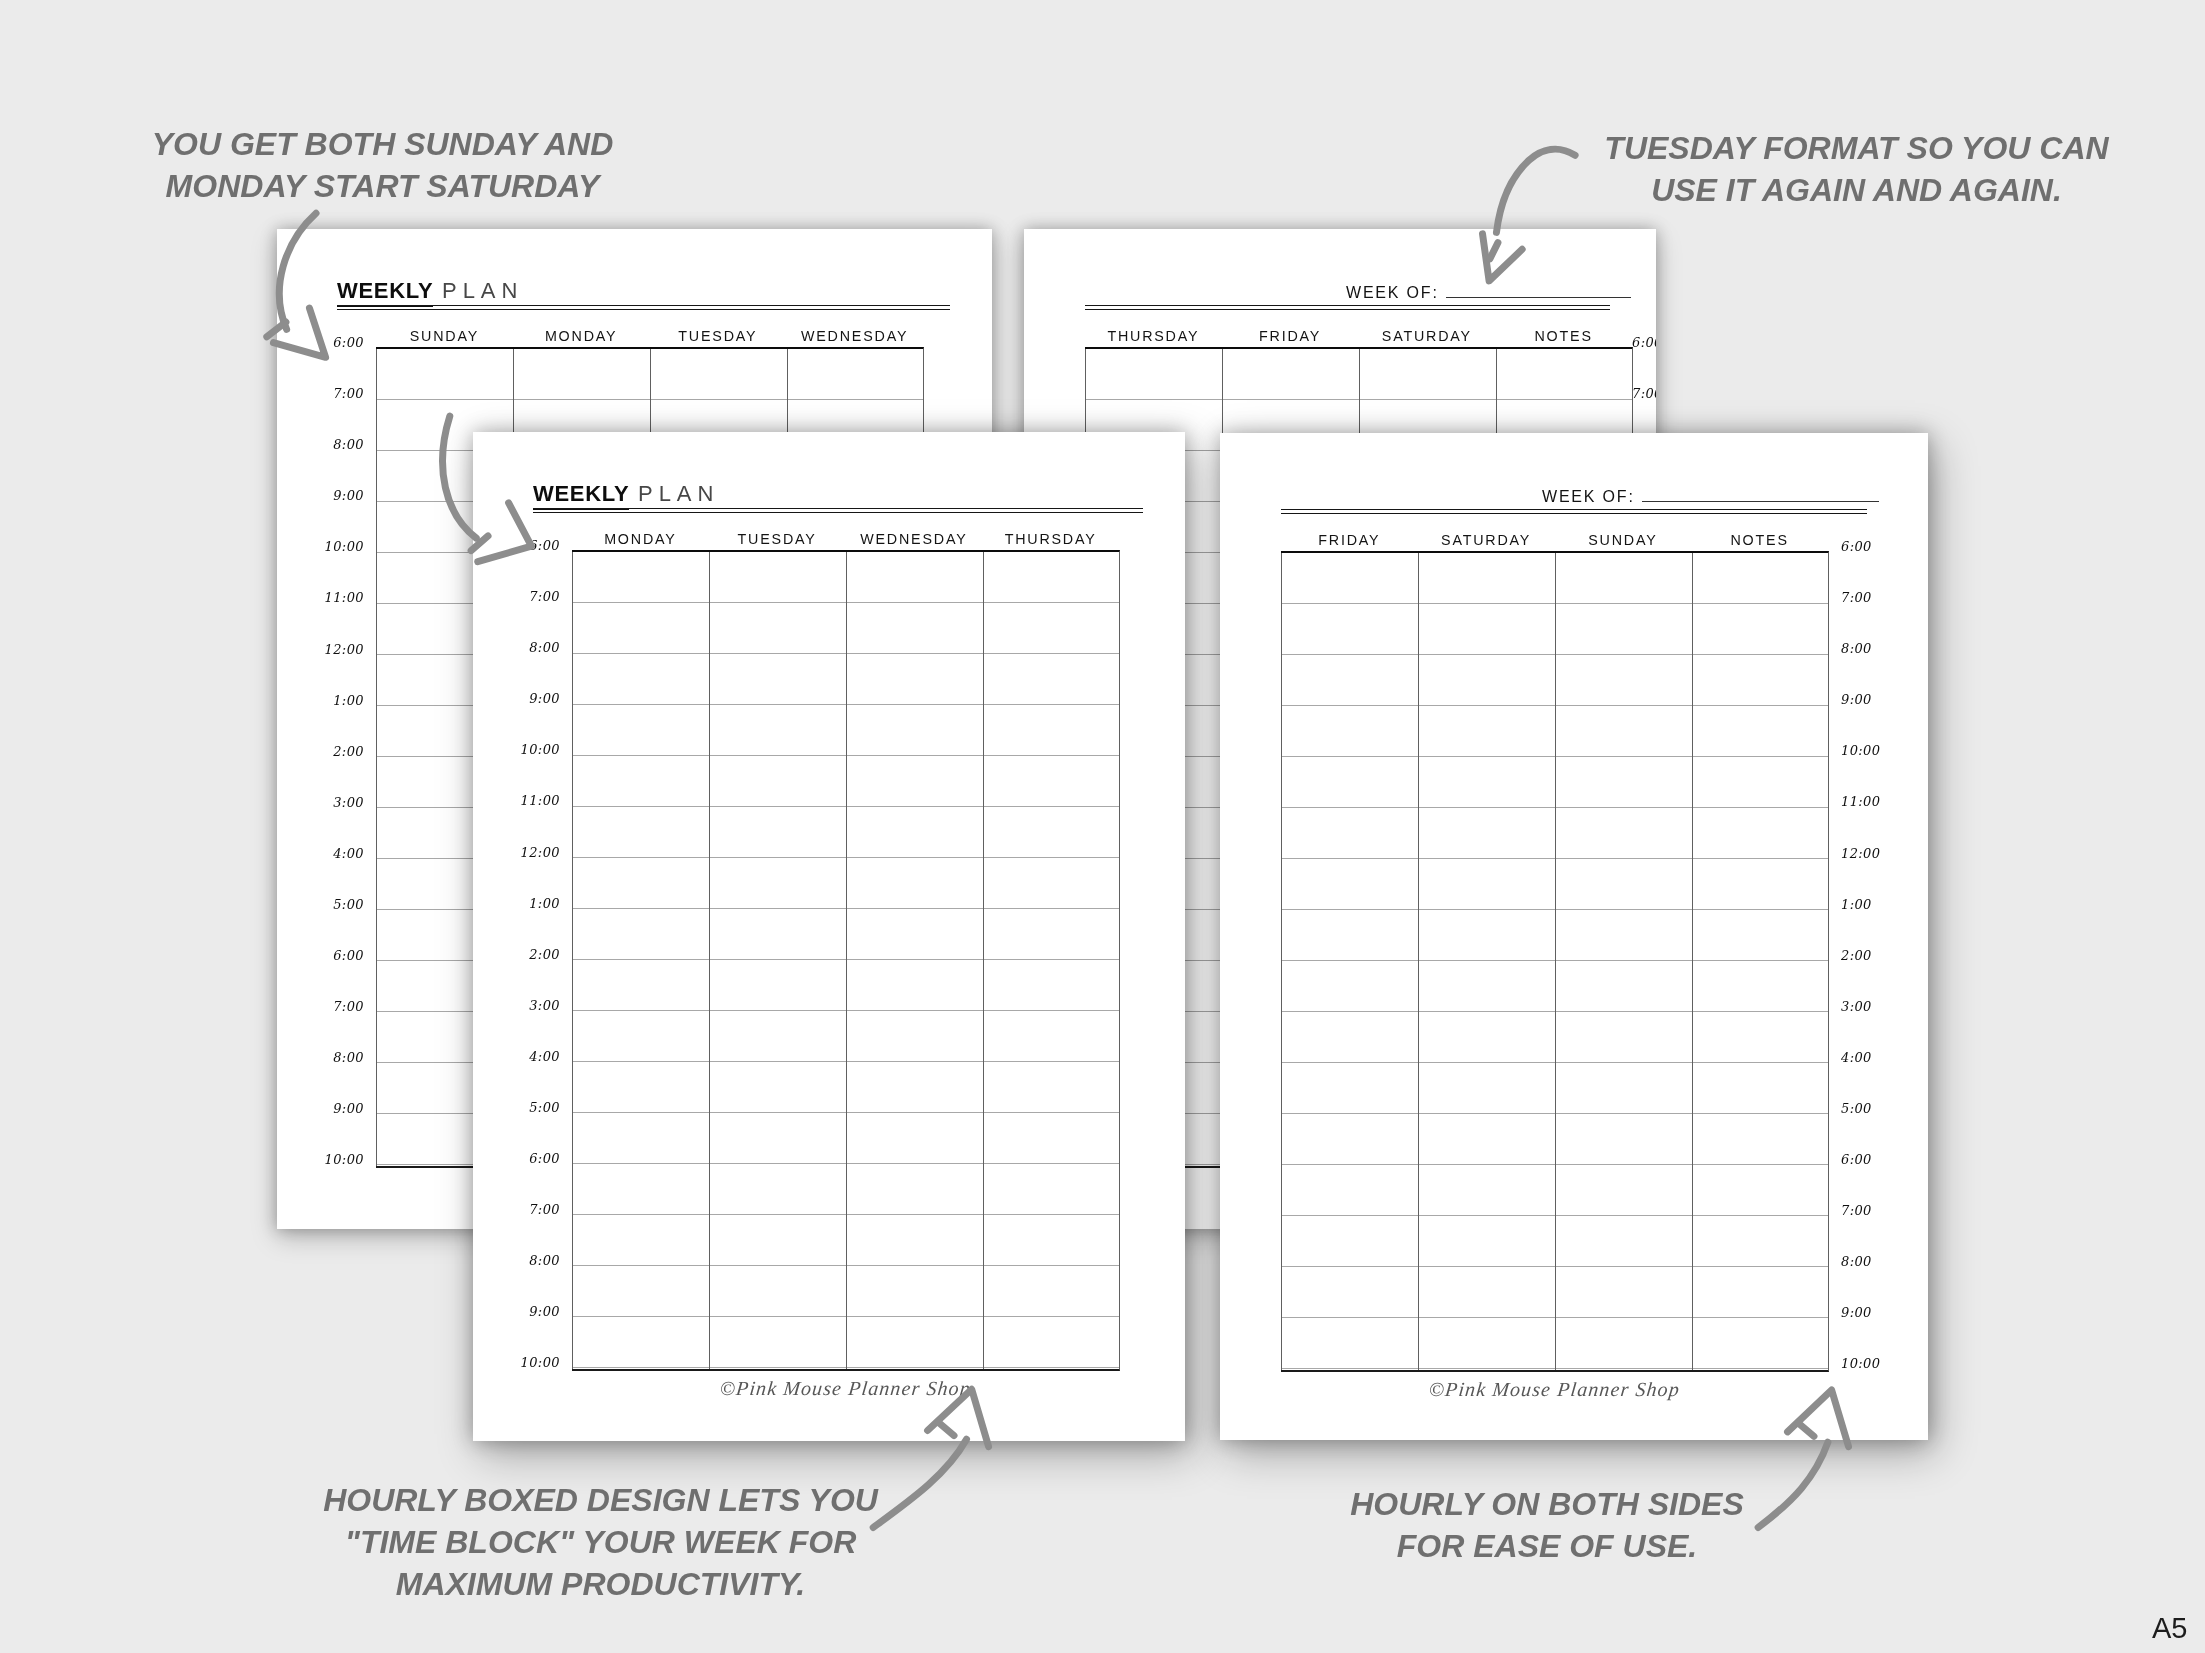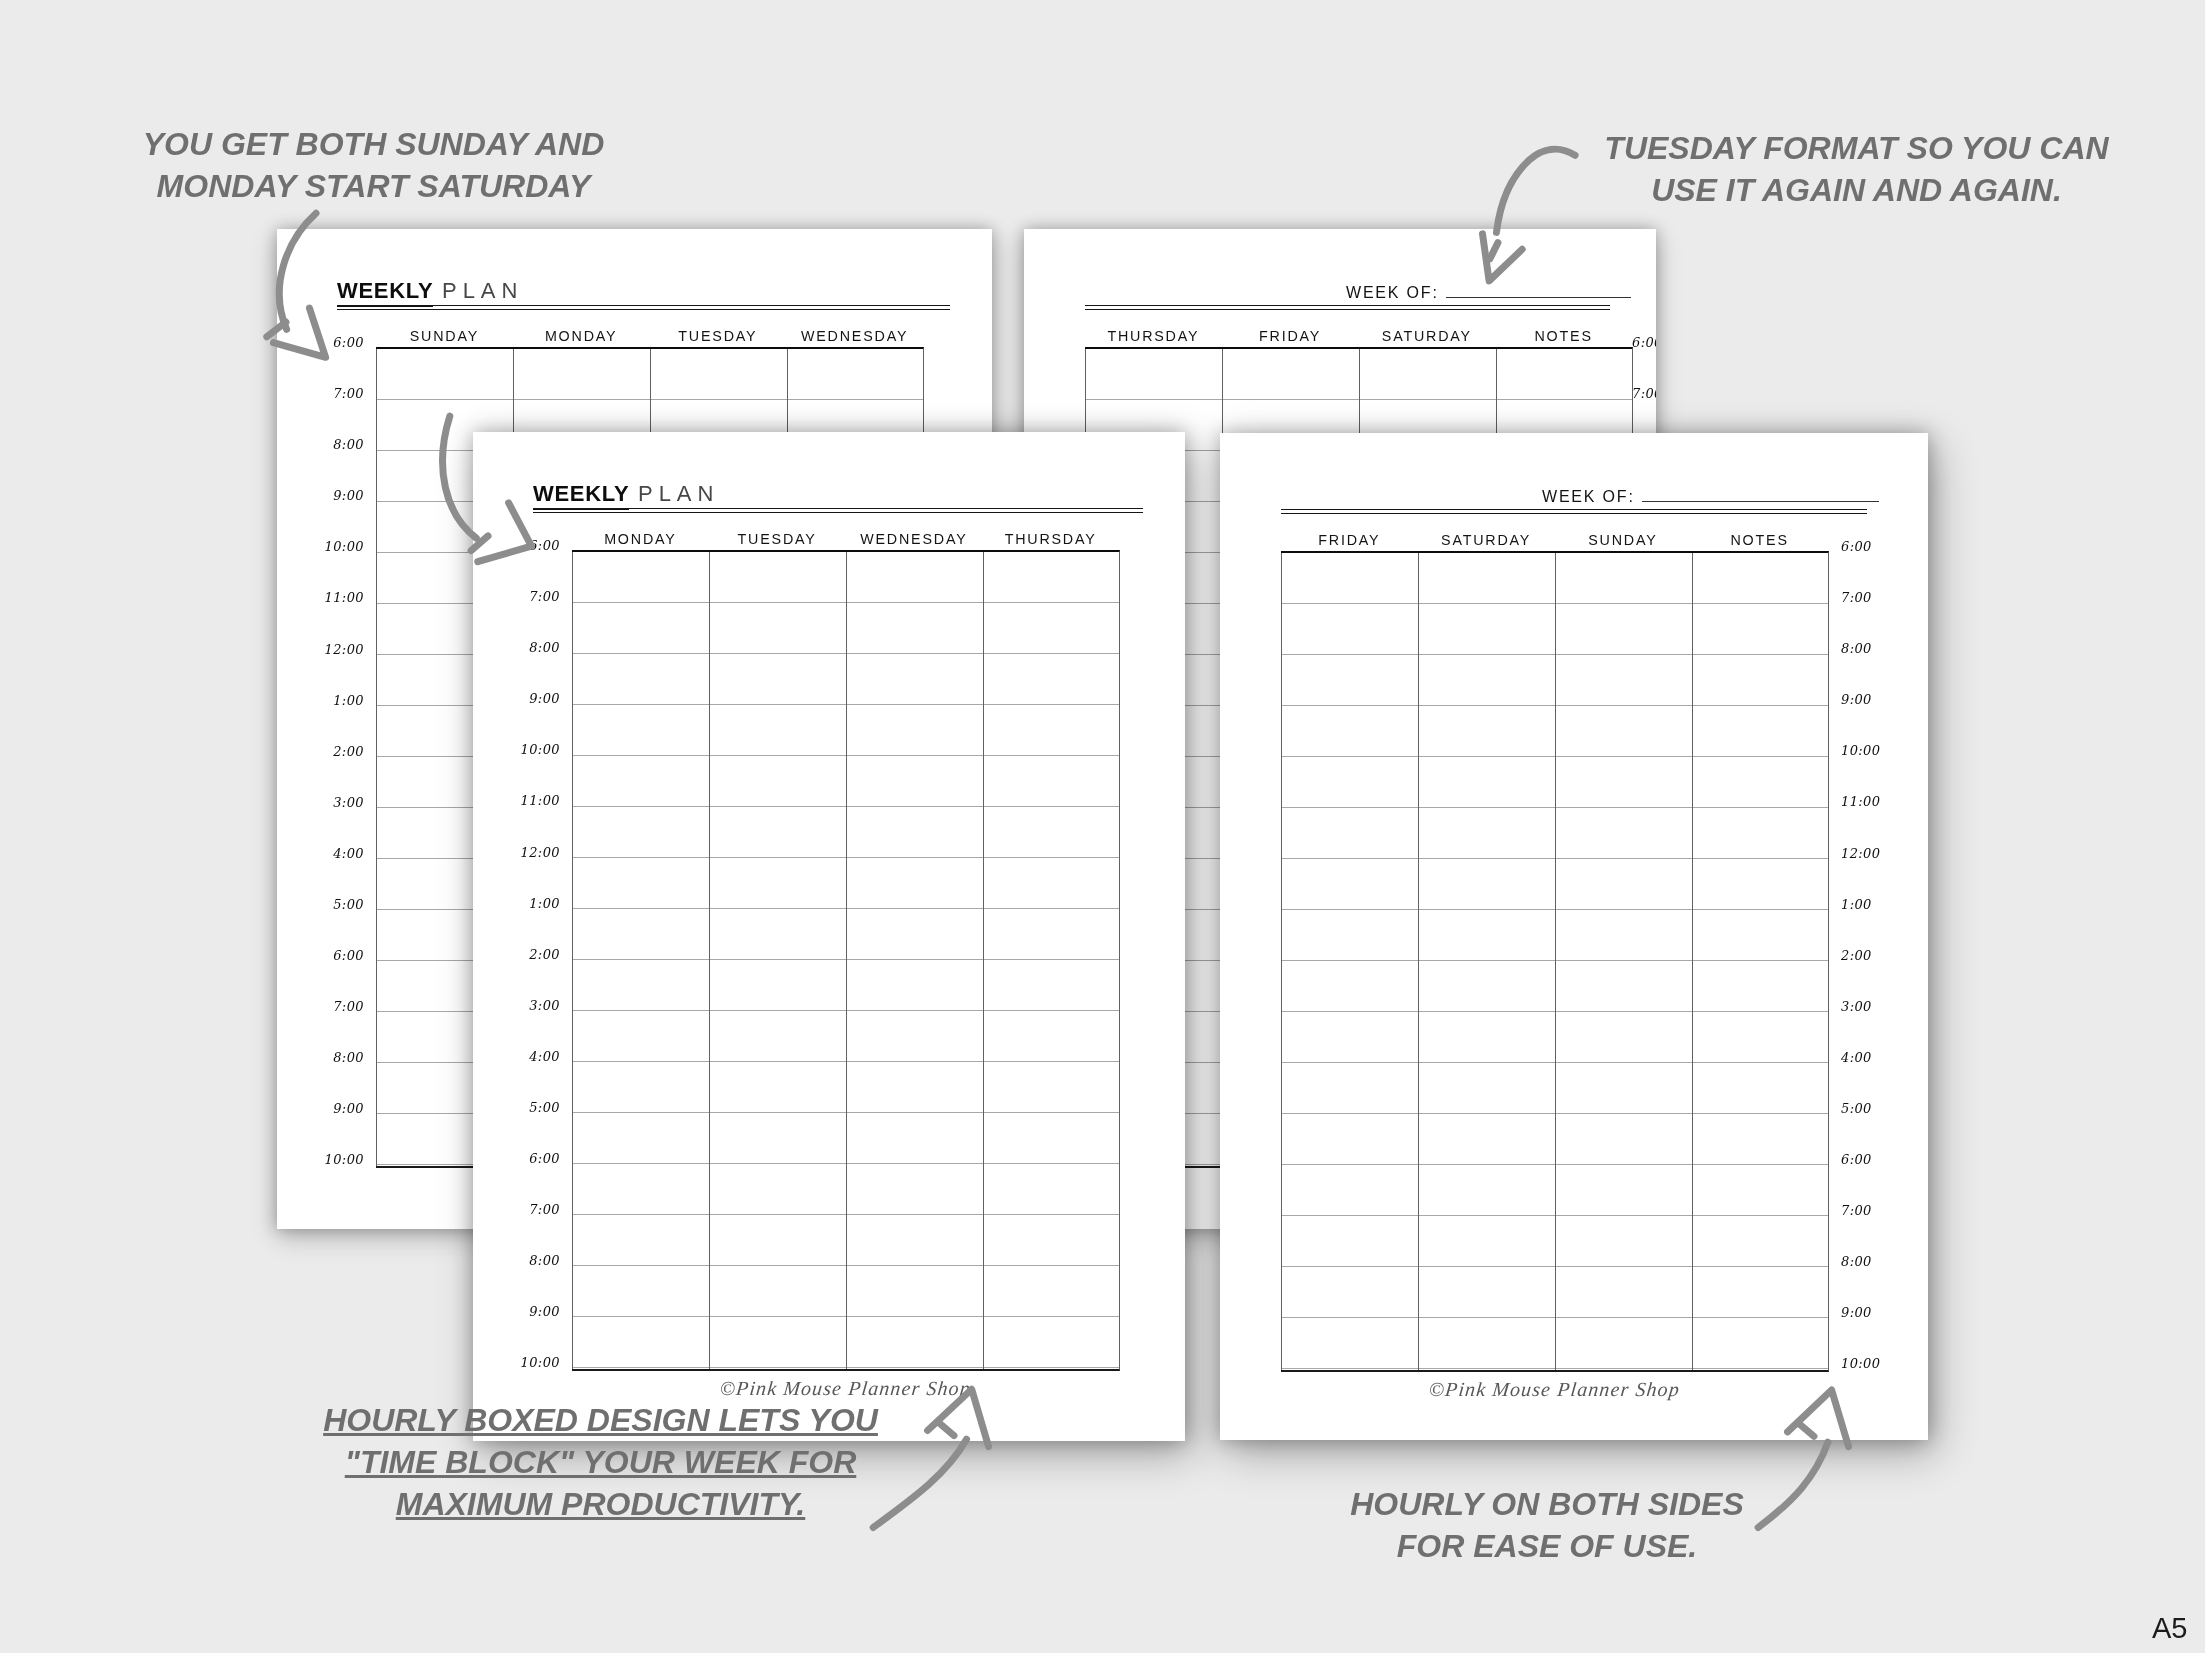--- a/index.html
+++ b/index.html
@@ -64,23 +64,23 @@
   
   .footer{position:absolute;top:945px;width:547px;text-align:center;white-space:nowrap;
           font-family:"Liberation Serif",serif;font-style:italic;font-size:20px;
           letter-spacing:1.1px;color:#575757;transform:skewX(-6deg);}
   #fl .footer{left:99px;}
   #fr .footer{left:61px;}
 
   
   .ann{position:absolute;text-align:center;font-style:italic;font-weight:700;
        font-size:32px;line-height:42px;color:#6f6f6f;z-index:5;}
-  #ann-tl{left:116px;top:123px;width:515px;}
+  #ann-tl{left:125px;top:123px;width:515px;}
   #ann-tr{left:1566px;top:127px;width:581px;}
-  #ann-bl{left:290px;top:1399px;width:621px;text-decoration:underline;}
+  #ann-bl{left:290px;top:1479px;width:621px;}
   #ann-br{left:1253px;top:1483px;width:588px;}
 
   #a5{position:absolute;left:2152px;top:1612px;font-size:29px;color:#1c1c1c;z-index:5;}
 
   .arrows{position:absolute;left:0;top:0;z-index:6;pointer-events:none;}
   .arrows path{stroke:#8d8d8d;stroke-width:9.5;fill:none;stroke-linecap:round;stroke-linejoin:round;}
 </style>
 </head>
 <body>
 

